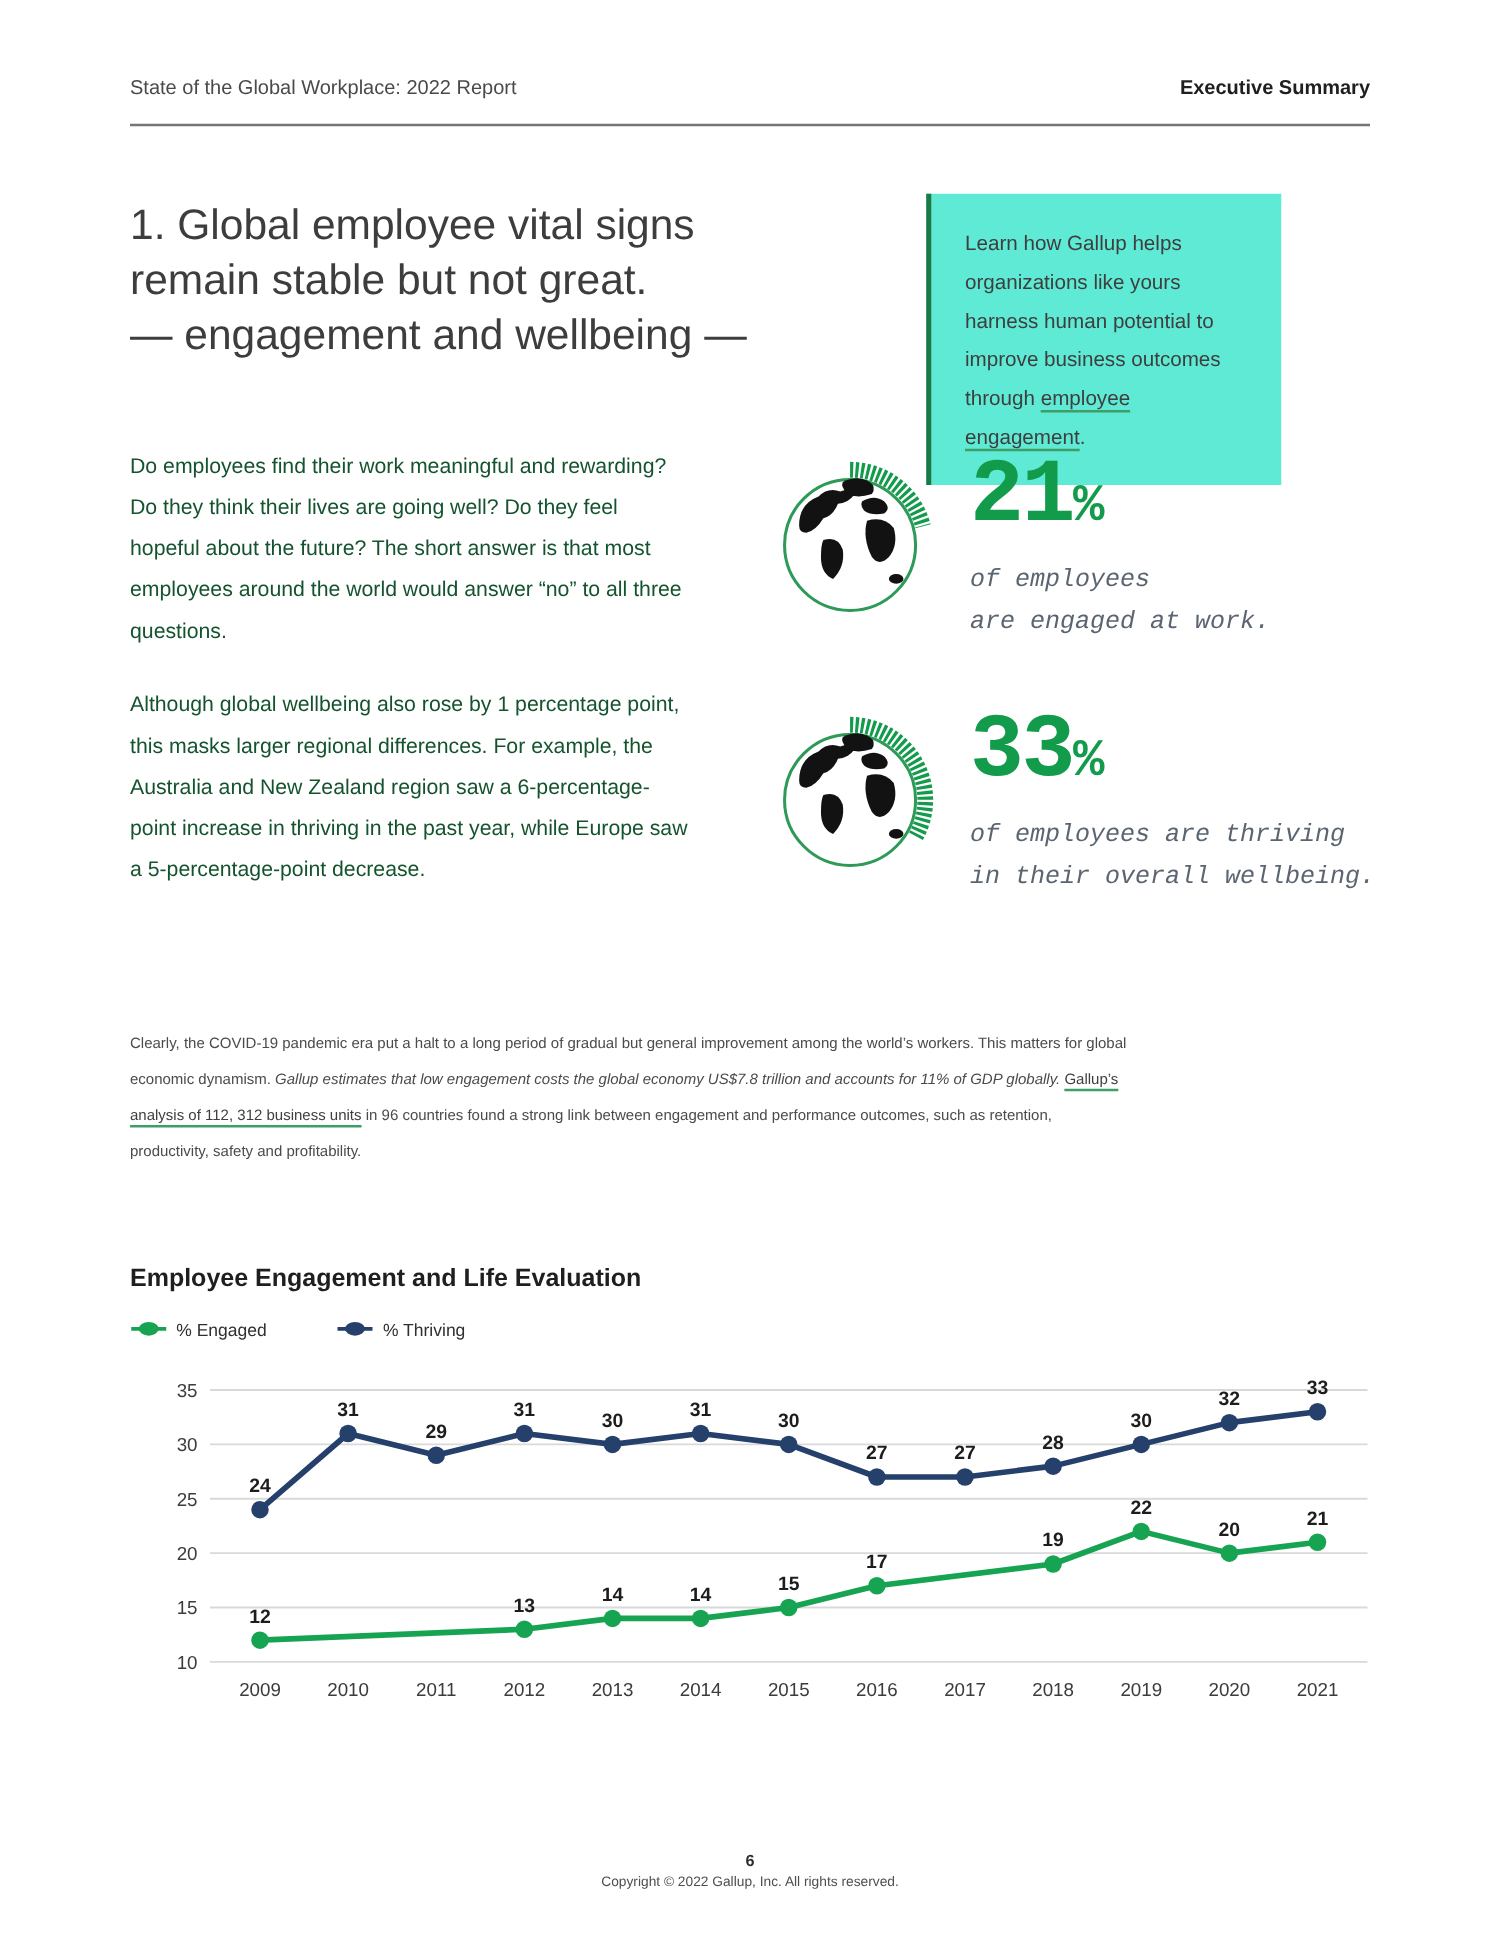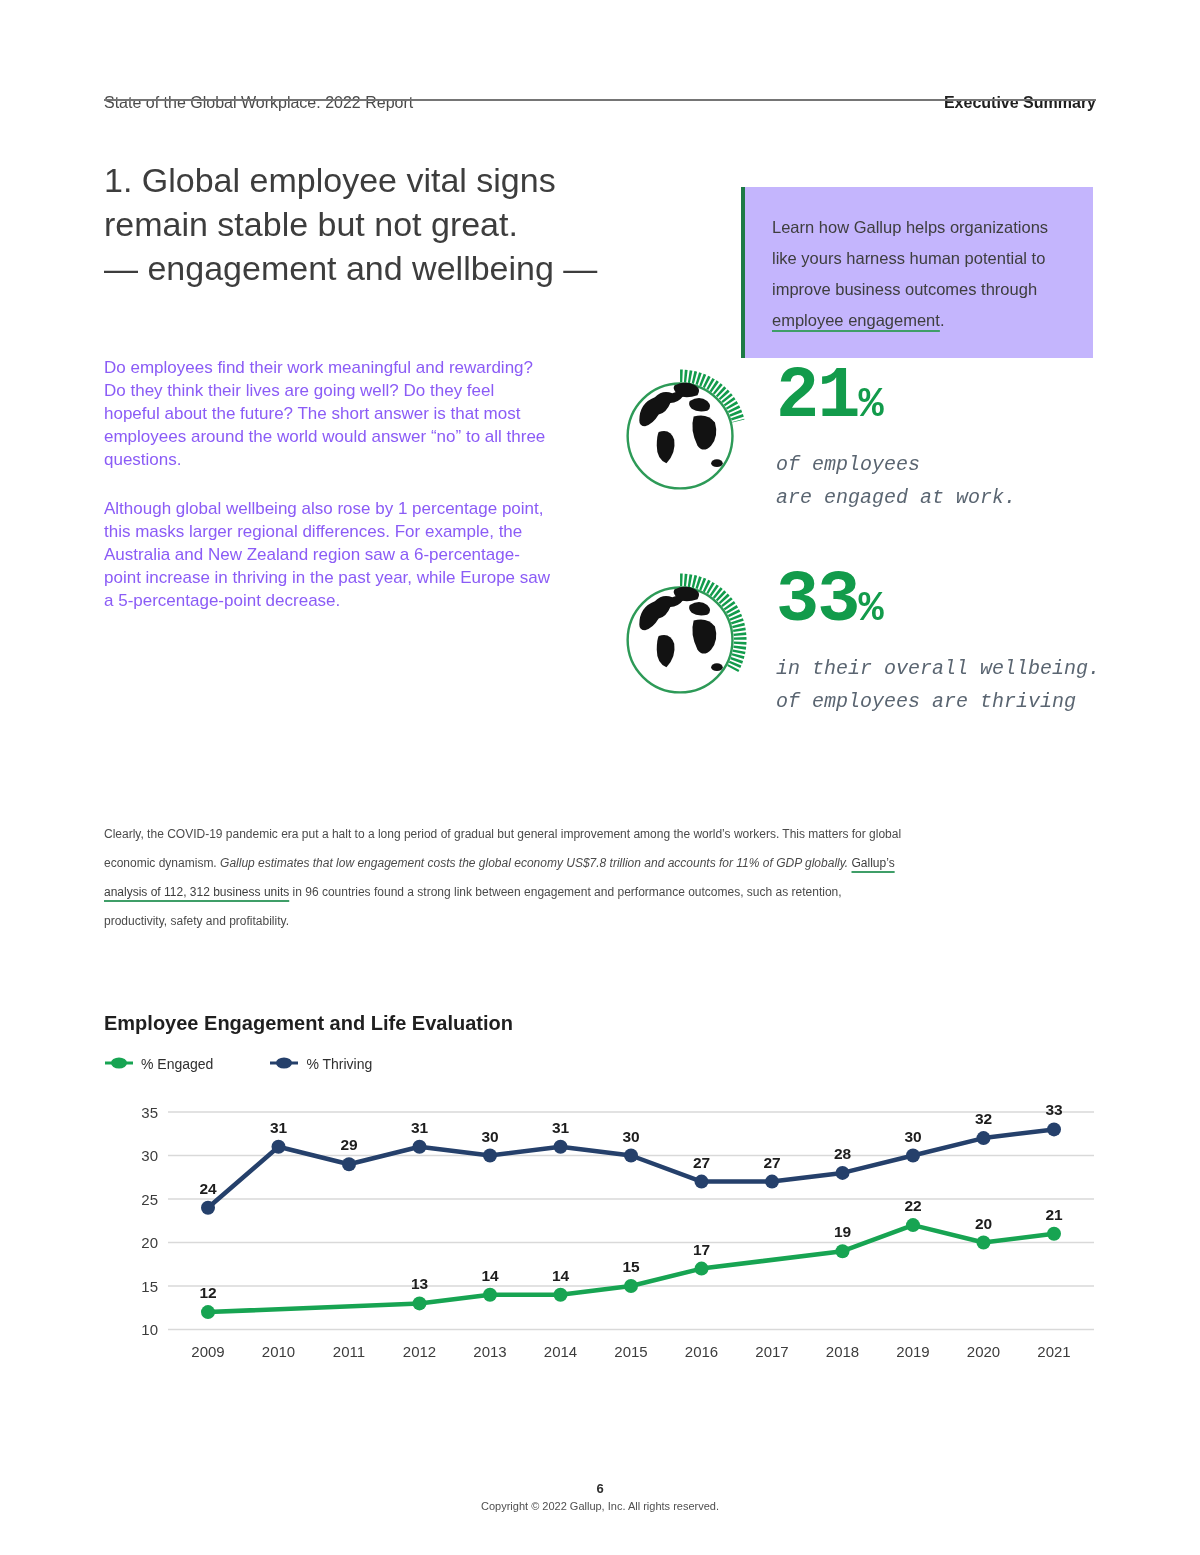--- a/index.html
+++ b/index.html
@@ -3,38 +3,38 @@
 <meta charset="utf-8">
 <style>
   * { margin:0; padding:0; box-sizing:border-box; }
   html,body { background:#ffffff; }
   .page {
     position:relative; width:1200px; height:1555px; margin:0 auto;
     background:#ffffff; font-family:"Liberation Sans", sans-serif; overflow:hidden;
   }
   
   .hdr { position:absolute; left:104px; right:104px; top:62px; display:flex; justify-content:space-between; align-items:baseline; }
-  .hdr-left { font-size:16px; color:#4a4a4a;margin-top:32px; }
+  .hdr-left { font-size:16px; color:#4a4a4a; }
   .hdr-right { font-size:16px; font-weight:700; color:#1f1f1f; }
   .hdr-rule { position:absolute; left:104px; right:104px; top:99px; height:2px; background:#757575; }
   
   .title { position:absolute; left:104px; top:158px; width:640px; font-size:34px; line-height:44px; color:#3d3d3d; font-weight:400; }
   
   .callout {
-    position:absolute; left:741px; top:155px; width:352px; min-height:155px;
-    background:#c4b5fd; border-left:4px solid #1d7a45; padding:25px 27px 22px 27px;
-    font-size:16.5px; line-height:31px; color:#3e3e3e;margin-top:32px;
+    position:absolute; left:741px; top:155px; width:284px; min-height:155px;
+    background:#5eead4; border-left:4px solid #1d7a45; padding:25px 27px 22px 27px;
+    font-size:16.5px; line-height:31px; color:#3e3e3e;
   }
   .callout a, .body-link {
     color:#3e3e3e; text-decoration:underline; text-decoration-color:#3f9e68;
     text-decoration-thickness:2px; text-underline-offset:4px; cursor:pointer;
   }
   
   .col-left { position:absolute; left:104px; top:356px; width:448px; }
-  .col-left p { font-size:17px; line-height:23px; color:#8b5cf6; margin-bottom:26px; }
+  .col-left p { font-size:17px; line-height:33px; color:#14532d; margin-bottom:26px; }
   
   .stats { position:absolute; left:616px; top:362px; width:500px;font-family:Liberation Mono, monospace; }
   .stat { display:flex; align-items:flex-start; }
   .stat + .stat { margin-top:52px; }
   .globe { width:132px; height:146px; flex:0 0 132px; margin-right:28px; }
   .stat-num { font-size:72px; line-height:70px; font-weight:700; letter-spacing:-2px; }
   .stat-num .pct { font-size:42px; letter-spacing:0; }
   .stat-sub { margin-top:8px; font-style:italic; font-size:20px; line-height:33px; color:#5a6571; }
   
   .p-wide { position:absolute; left:104px; top:820px; width:800px; font-size:12px; line-height:29px; color:#4b4b4b; }
@@ -101,22 +101,22 @@
             <path d="M60,24 Q72,18 82,24 Q88,28 84,34 Q72,38 64,34 Q58,28 60,24 Z" fill="#121212"></path>
             <path d="M76,40 Q86,34 94,40 Q100,46 94,50 Q84,52 78,48 Q74,44 76,40 Z" fill="#121212"></path>
             <path d="M80,56 Q94,52 102,62 Q106,76 98,86 Q90,94 84,86 Q76,70 80,56 Z" fill="#121212"></path>
             <path d="M44,72 Q56,68 60,80 Q62,94 52,104 Q42,100 42,86 Q42,76 44,72 Z" fill="#121212"></path>
     <ellipse cx="104" cy="104" rx="6" ry="4" fill="#121212"></ellipse>
     <path d="M 66 14 A 62 62 0 0 1 120.3 105.9" fill="none" stroke="#129b4b" stroke-width="13" stroke-dasharray="2.6 1.9"></path>
   </svg></div>
       <div>
         <div class="stat-num stat-accent" style="color: rgb(18, 155, 75);"><span>33</span><span class="pct">%</span></div>
         <div class="stat-sub">
+          <div>of employees are thriving</div>
           <div>in their overall wellbeing.</div>
-          <div>of employees are thriving</div>
         </div>
       </div>
     </div>
   </div>
 
   <p class="p-wide">
     <span>Clearly, the COVID-19 pandemic era put a halt to a long period of gradual but general improvement among the world’s workers. This matters for global economic dynamism. </span><span class="it">Gallup estimates that low engagement costs the global economy US$7.8 trillion and accounts for 11% of GDP globally. </span><a class="body-link">Gallup’s analysis of 112, 312 business units</a><span> in 96 countries found a strong link between engagement and performance outcomes, such as retention, productivity, safety and profitability.</span>
   </p>
 
   <div class="chart-head">Employee Engagement and Life Evaluation</div>

